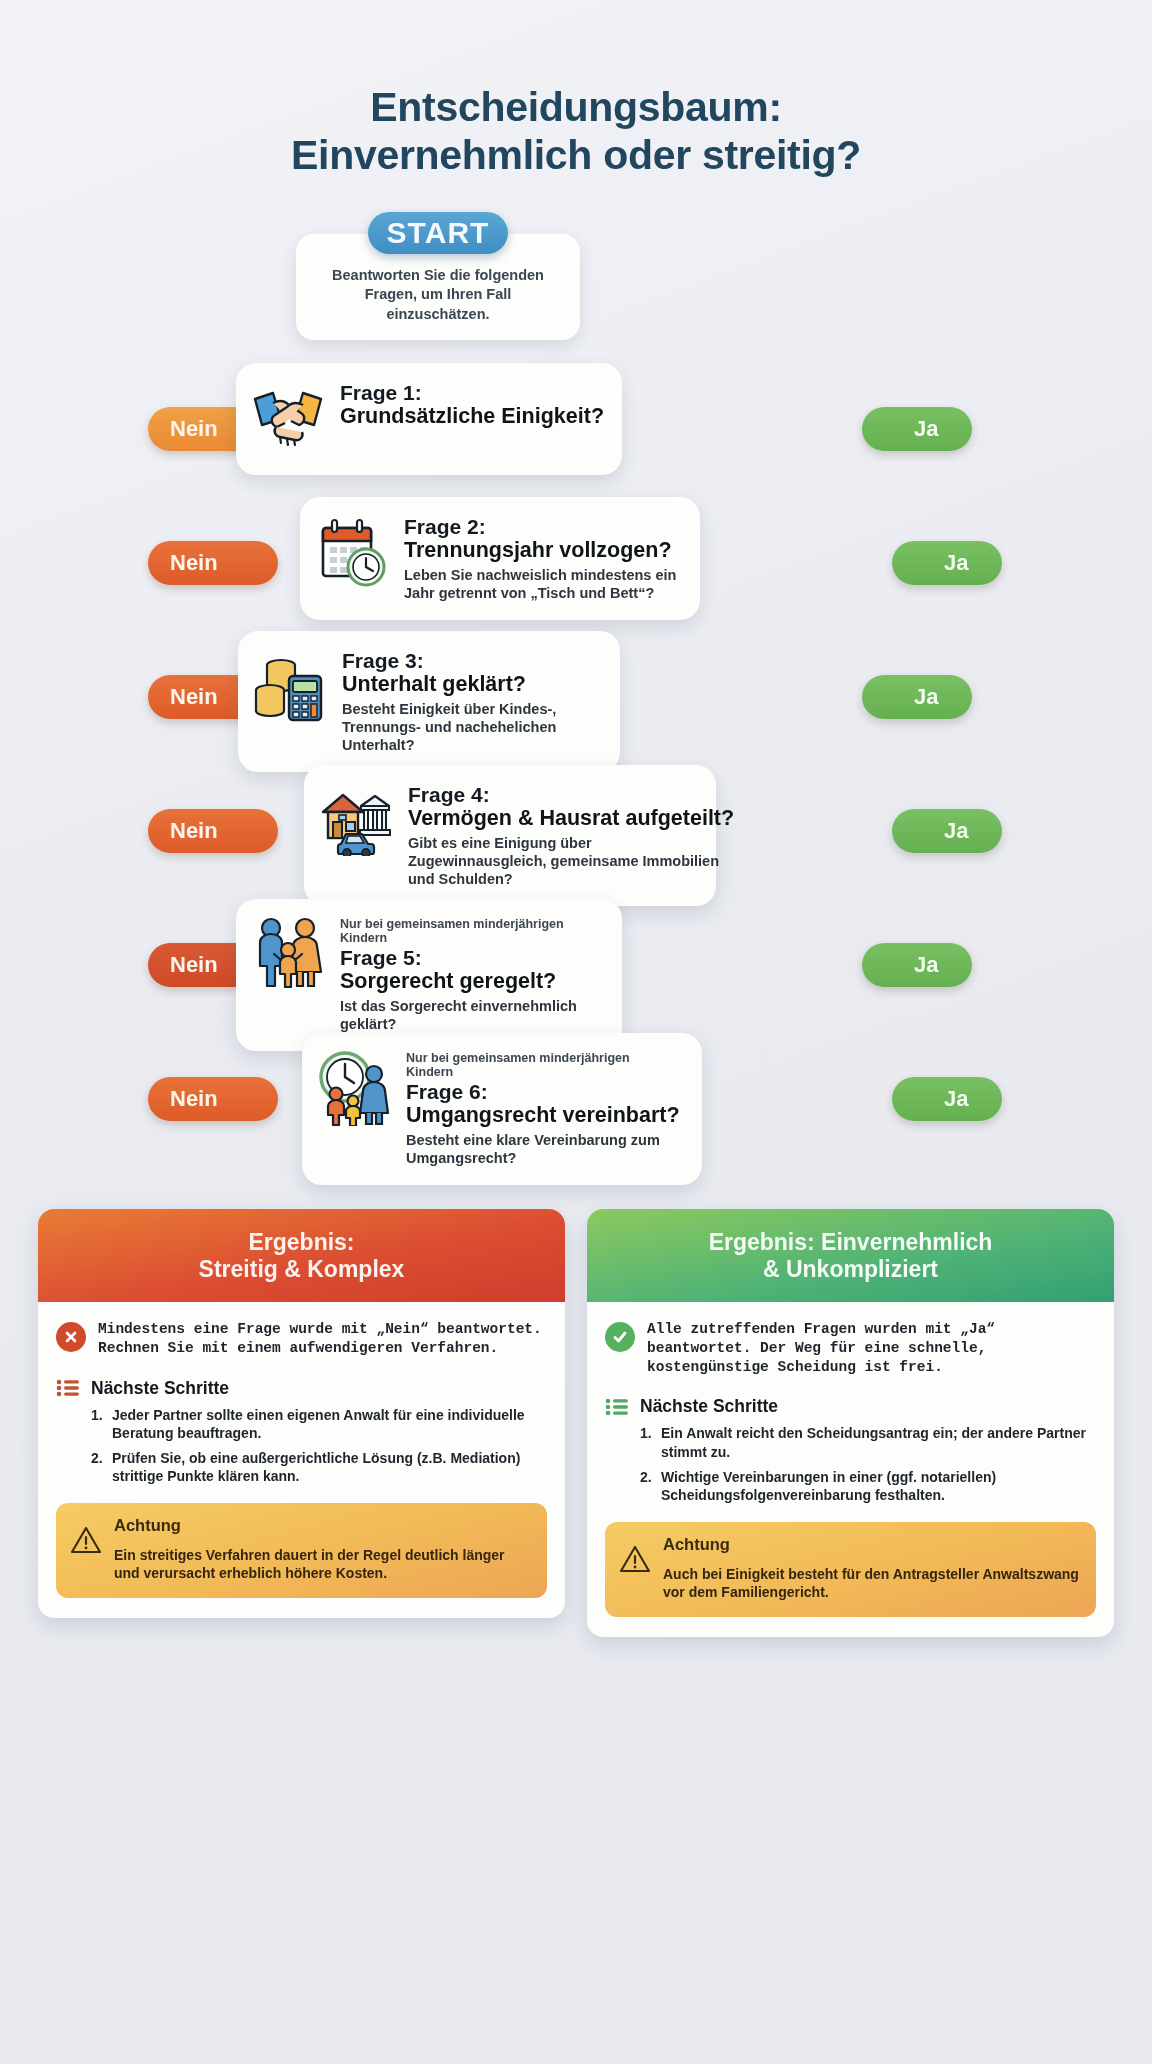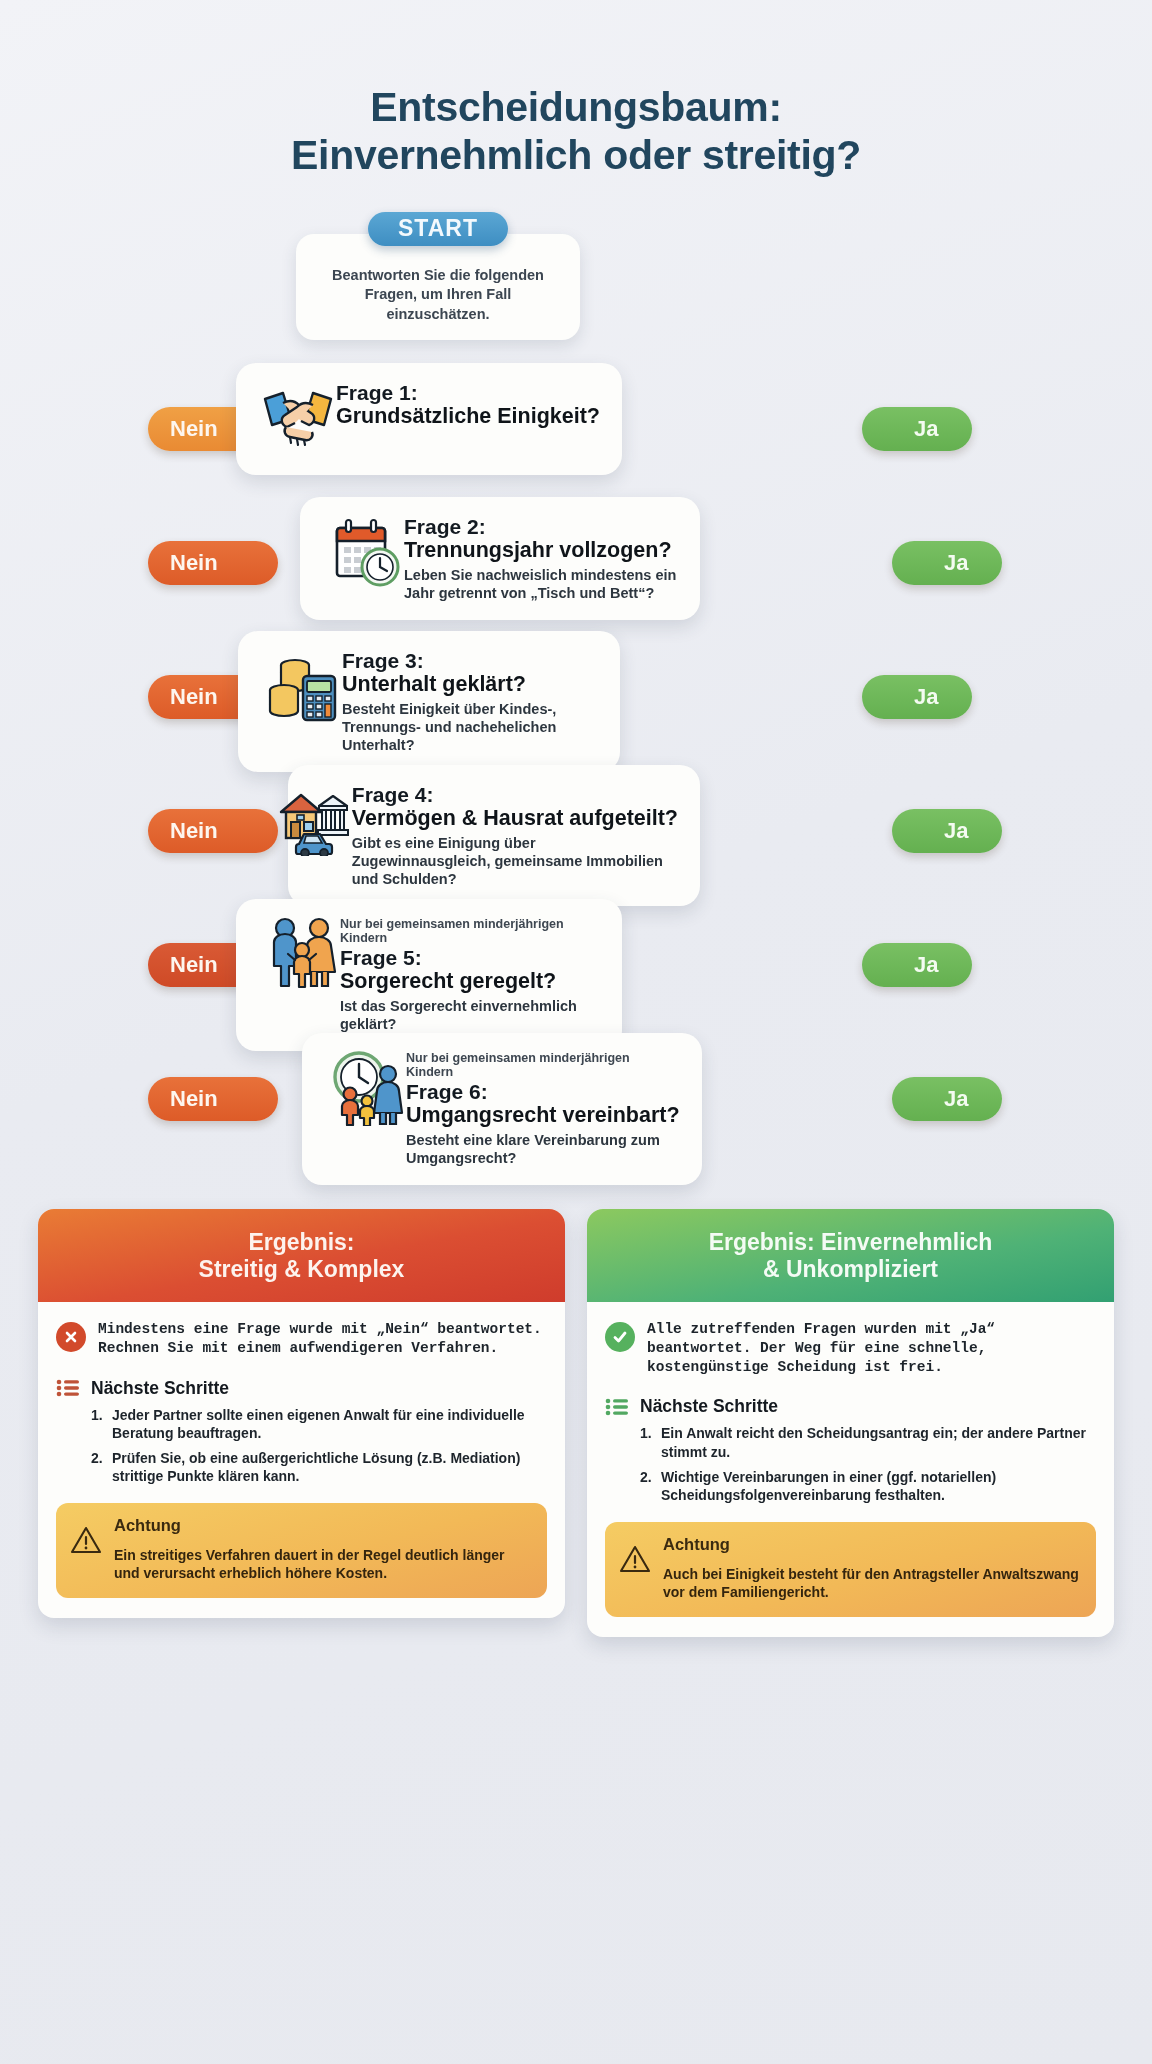--- a/index.html
+++ b/index.html
@@ -53,25 +53,25 @@
     font-size: 14.5px;
     line-height: 1.35;
     color: #3c4651;
     font-weight: bold;
   }
   .start-pill {
     position: absolute;
     left: 368px;
     top: 0px;
     width: 140px;
-    height: 34px;
+    height: 42px;
     border-radius: 21px;
     background: linear-gradient(180deg, #5ba7d4 0%, #3e8ec2 100%);
     color: #f3f9fd;
-    font-size: 23px;
+    font-size: 30px;
     font-weight: bold;
     letter-spacing: 1px;
     display: flex;
     align-items: center;
     justify-content: center;
     box-shadow: 0 4px 10px rgba(40,80,120,.30);
     z-index: 3;
   }
 
   
@@ -117,23 +117,23 @@
   .pill-ja.pos-b { right: 150px; }
 
   .qcard {
     position: absolute;
     top: 0;
     background: #fdfdfb;
     border-radius: 20px;
     box-shadow: 0 7px 18px rgba(40,55,80,.14);
     display: flex;
     align-items: flex-start;
-    padding: 16px 22px 18px 28px;
+    gap: 14px;
+    padding: 16px 22px 18px 14px;
     z-index: 2;
-    justify-content: flex-end;
   }
   .qcard .icon-box {
     width: 76px;
     min-width: 76px;
     height: 78px;
     display: flex;
     align-items: center;
     justify-content: center;
   }
   .qcard .icon-box svg { display: block; }
@@ -162,21 +162,21 @@
     line-height: 1.25;
     color: #2d363f;
     font-weight: bold;
     margin-top: 3px;
   }
 
   
   #q1 { left: 236px; width: 386px; }
   #q2 { left: 300px; width: 400px; }
   #q3 { left: 238px; width: 382px; }
-  #q4 { left: 288px; width: 412px; }
+  #q4 { left: 304px; width: 412px; }
   #q5 { left: 236px; width: 386px; }
   #q6 { left: 302px; width: 400px; }
 
   
   .results {
     display: flex;
     gap: 22px;
     padding: 42px 38px 30px;
     align-items: flex-start;
   }

